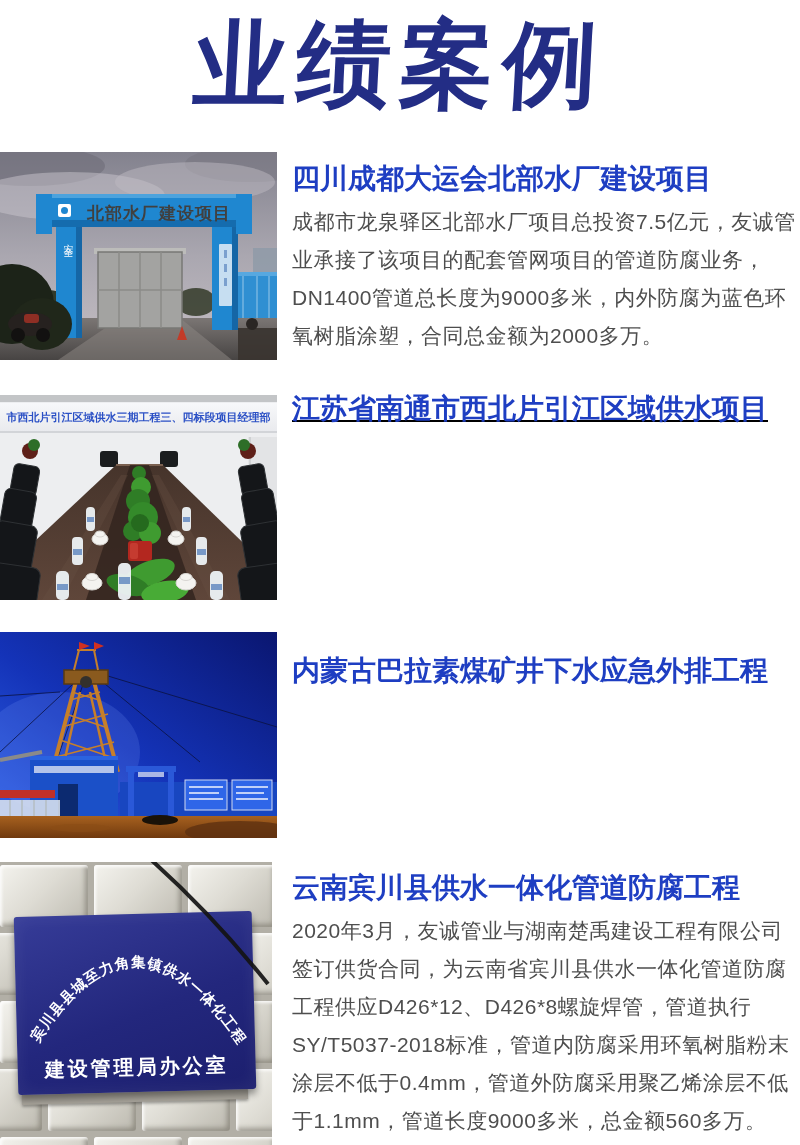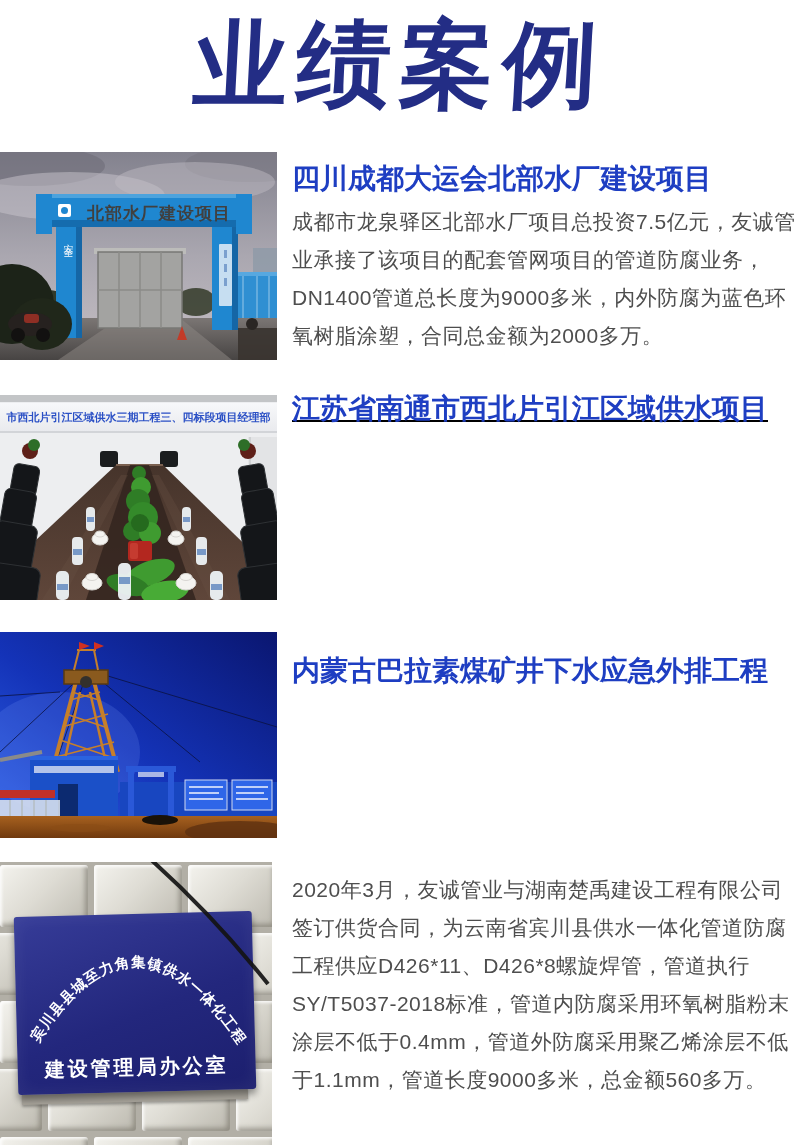--- a/index.html
+++ b/index.html
@@ -376,17 +376,18 @@
             <textPath href="#arc4" xlink:href="#arc4" startOffset="2">宾川县县城至力角集镇供水一体化工程</textPath>
           </text>
           <text x="119" y="160" text-anchor="middle" font-family="Liberation Sans, sans-serif" font-size="20" font-weight="bold" fill="#ffffff" letter-spacing="3">建设管理局办公室</text>
         </svg>
       </div>
       <svg class="cable" width="272" height="283" viewBox="0 0 272 283">
         <path d="M 148 -5 Q 212 52 268 122" stroke="#141414" stroke-width="4" fill="none" opacity=".92"></path>
       </svg>
     </figure>
     <div class="case-text">
-      <p class="case-body">2020年3月，友诚管业与湖南楚禹建设工程有限公司签订供货合同，为云南省宾川县供水一体化管道防腐工程供应D426*11、D426*8螺旋焊管，管道执行SY/T5037-2018标准，管道内防腐采用环氧树脂粉末涂层不低于0.4mm，管道外防腐采用聚乙烯涂层不低于1.1mm，管道长度9000多米，总金额560多万。</p>
+      <h2 class="case-title">云南宾川县供水一体化管道防腐工程</h2>
+      <p class="case-body">2020年3月，友诚管业与湖南楚禹建设工程有限公司签订供货合同，为云南省宾川县供水一体化管道防腐工程供应D426*12、D426*8螺旋焊管，管道执行SY/T5037-2018标准，管道内防腐采用环氧树脂粉末涂层不低于0.4mm，管道外防腐采用聚乙烯涂层不低于1.1mm，管道长度9000多米，总金额560多万。</p>
     </div>
   </section>
 
 </div>
 
 </body></html>

